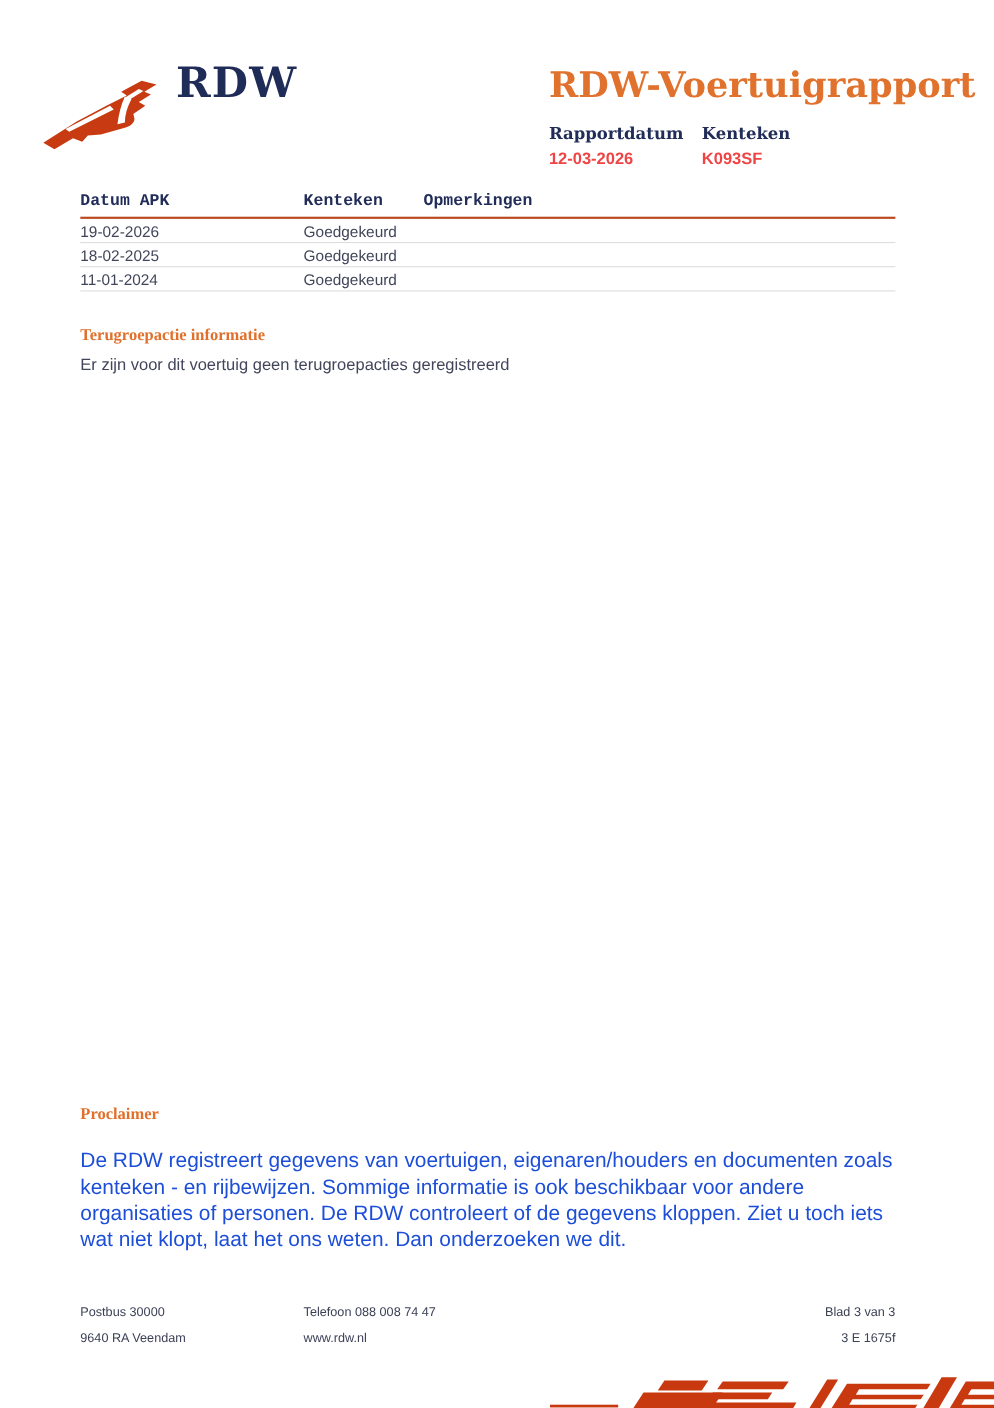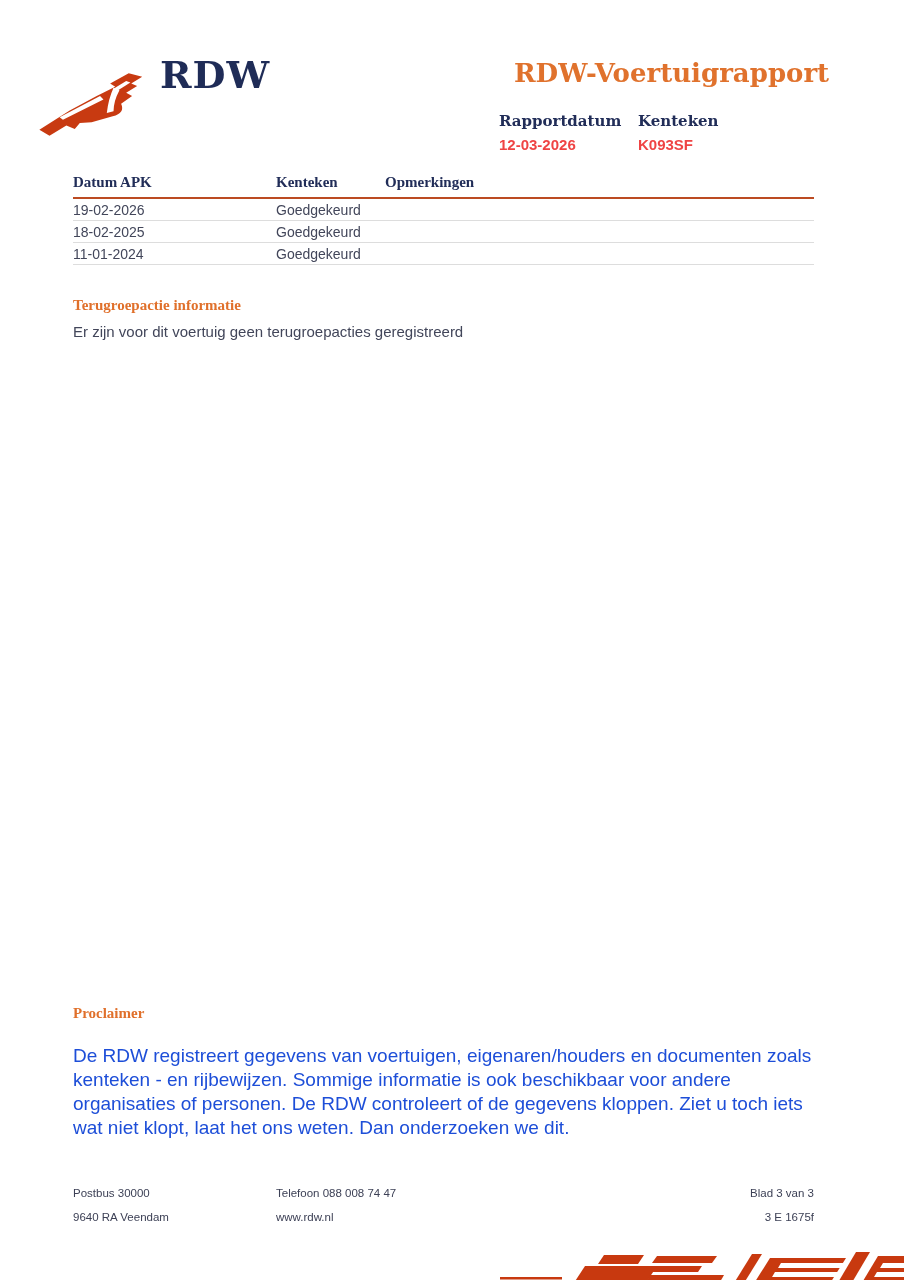--- a/index.html
+++ b/index.html
@@ -13,23 +13,23 @@
   }
   
   .logo-wing{position:absolute;left:36px;top:48px;width:118px;height:76px;}
   .logo-text{
     position:absolute;left:160px;top:36px;
     font-family:"DejaVu Serif", serif;
     font-weight:600;font-size:38px;letter-spacing:1px;
     color:#1f2c57;
   }
   .report-title{
-    position:absolute;left:514px;top:42px;
+    position:absolute;left:499px;top:42px;
     font-family:"DejaVu Serif", serif;
-    font-weight:600;font-size:26px;
+    font-weight:600;font-size:32px;
     color:#e0722d;
     white-space:nowrap;
   }
   .meta{position:absolute;left:499px;top:96px;width:320px;}
   .meta-col{position:absolute;top:0;}
   .meta-col.rapportdatum{left:0;}
   .meta-col.kenteken{left:139px;}
   .meta-label{
     font-family:"DejaVu Serif", serif;
     font-weight:bold;font-size:15px;color:#212d58;
@@ -37,21 +37,21 @@
   }
   .meta-value{font-size:15px;color:#ef4444;font-weight:bold;}
   
   .apk-table{position:absolute;left:73px;top:158px;width:741px;}
   .apk-head{
     display:grid;grid-template-columns:203px 109px 1fr;
     border-bottom:2px solid #bc4b22;
     padding-bottom:6px;
   }
   .apk-head .col{
-    font-family:Liberation Serif, serif;
+    font-family:Liberation Mono, monospace;
     font-weight:bold;font-size:15px;color:#212d58;
   }
   .apk-row{
     display:grid;grid-template-columns:203px 109px 1fr;
     height:21px;align-items:center;
     border-bottom:1px solid #dddddd;
     font-size:14px;color:#42465a;
   }
   
   .section-heading{

